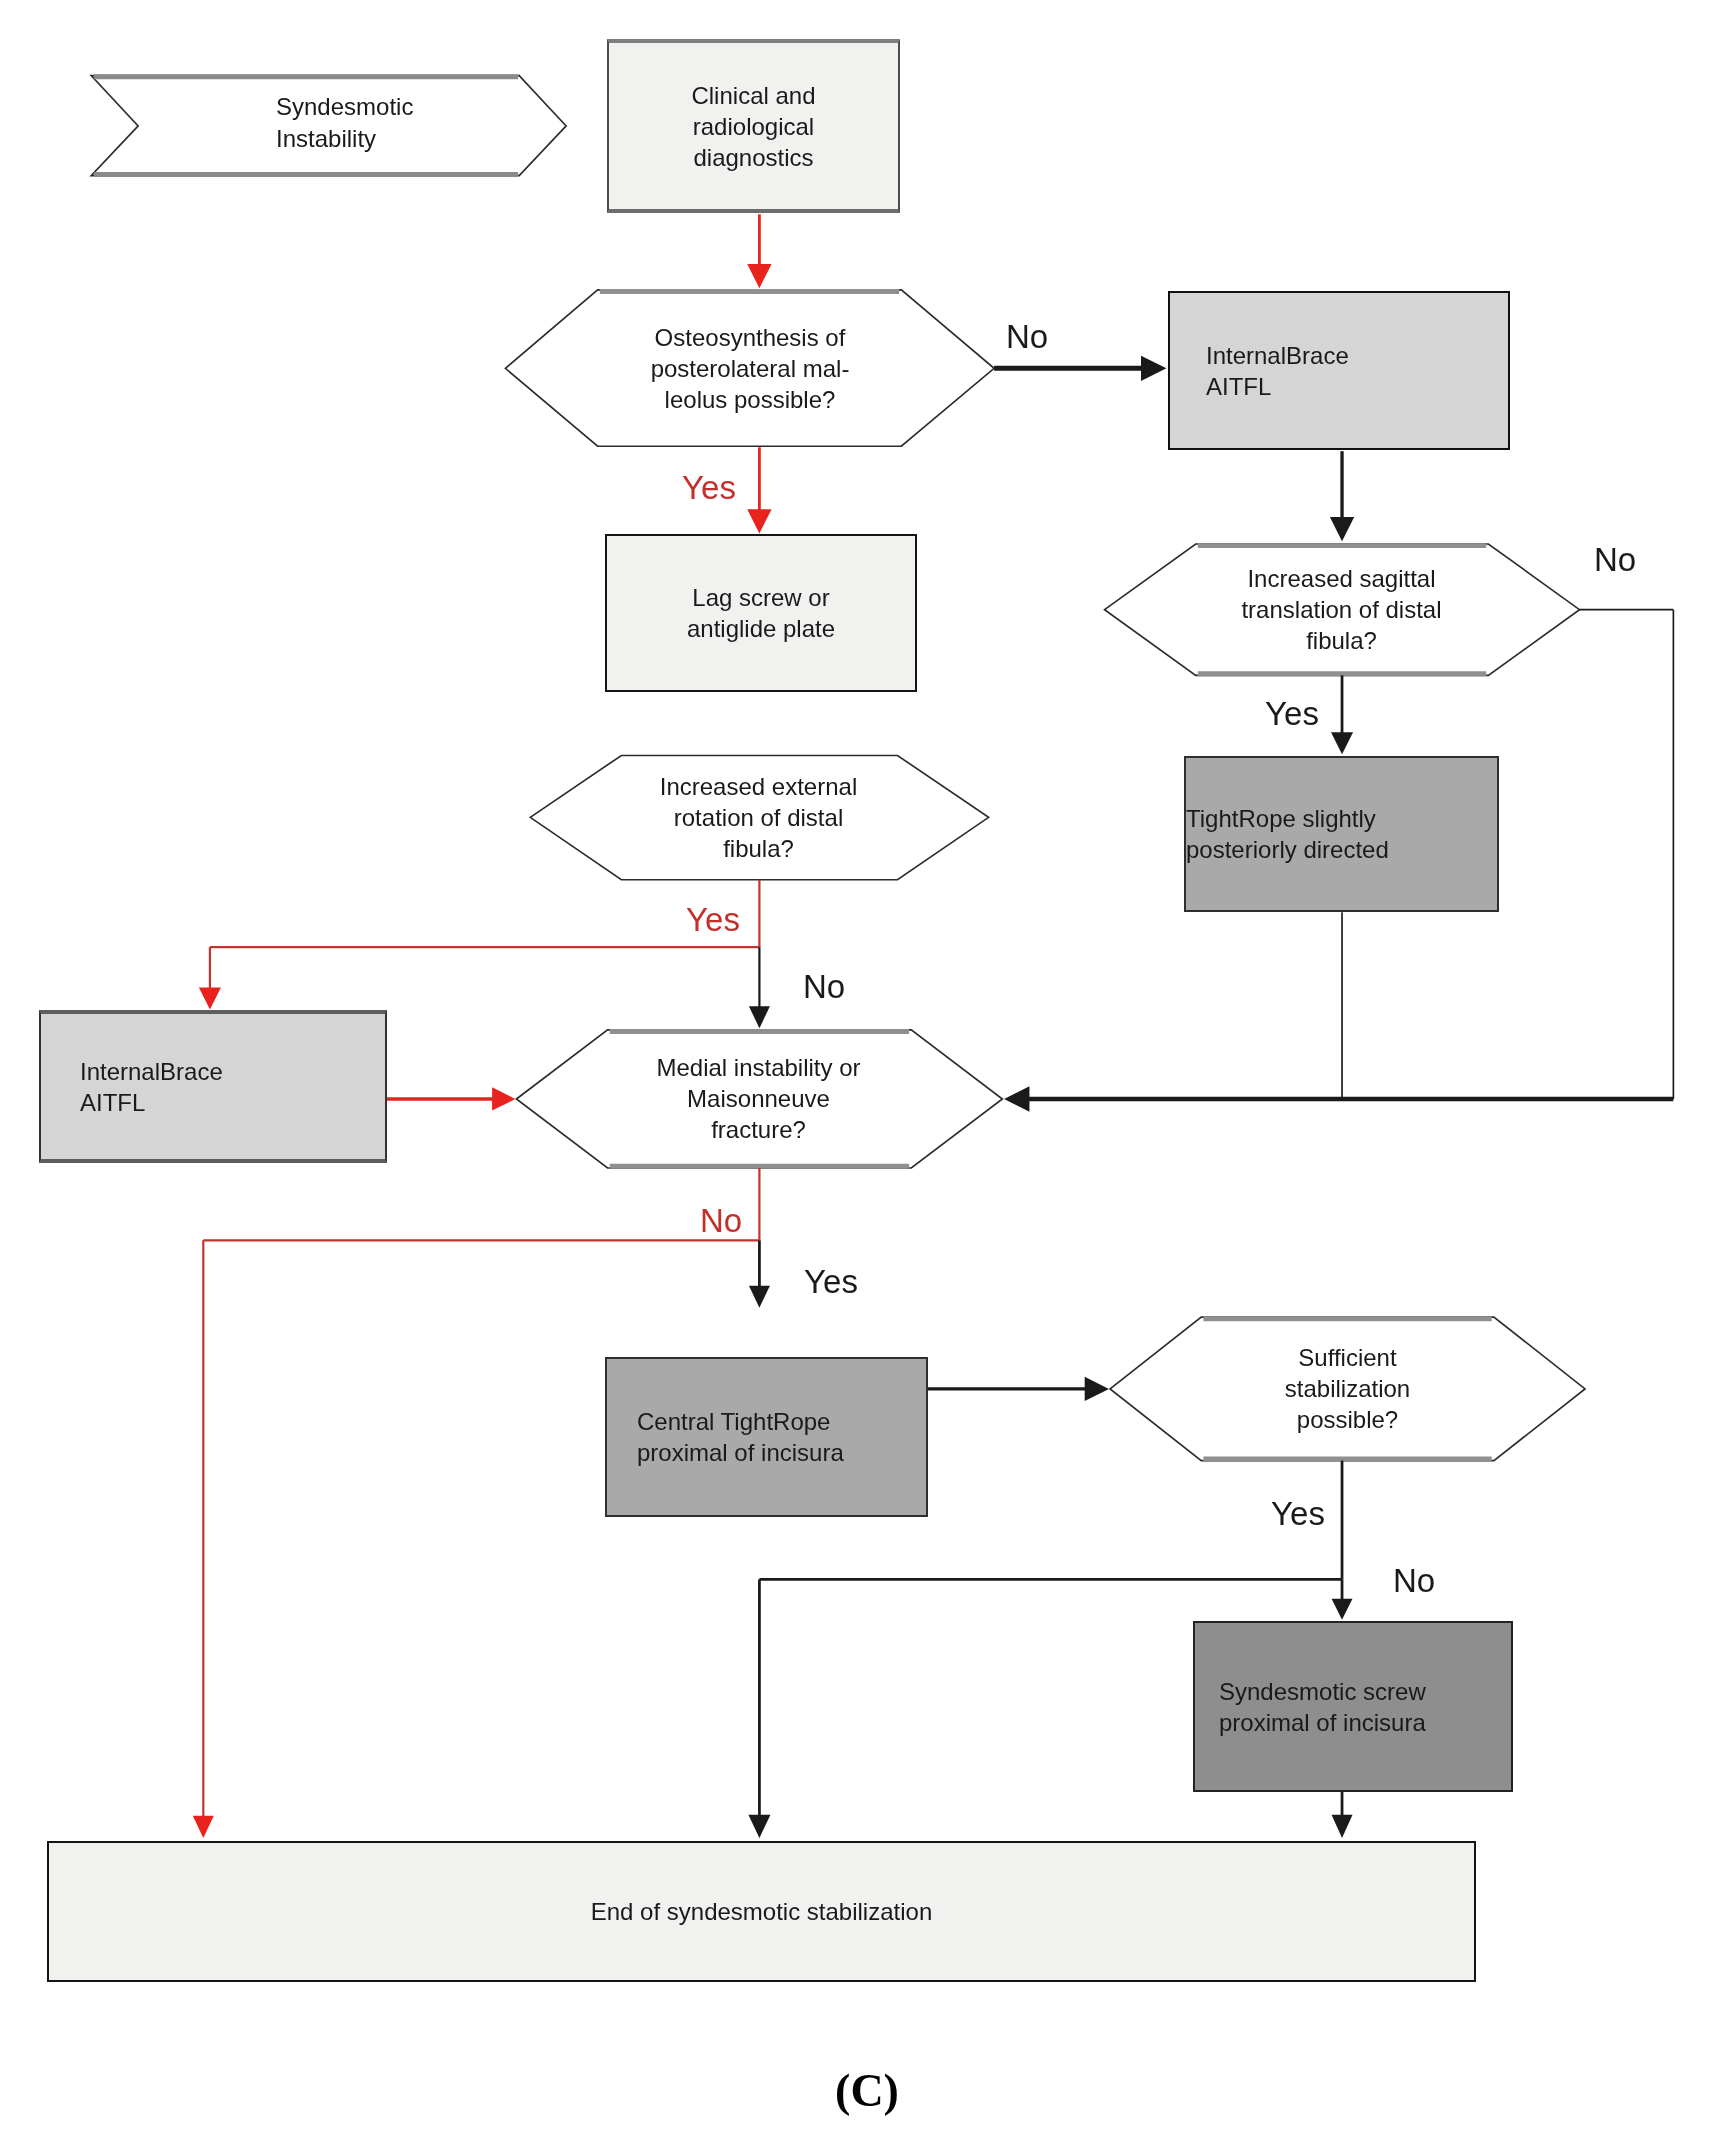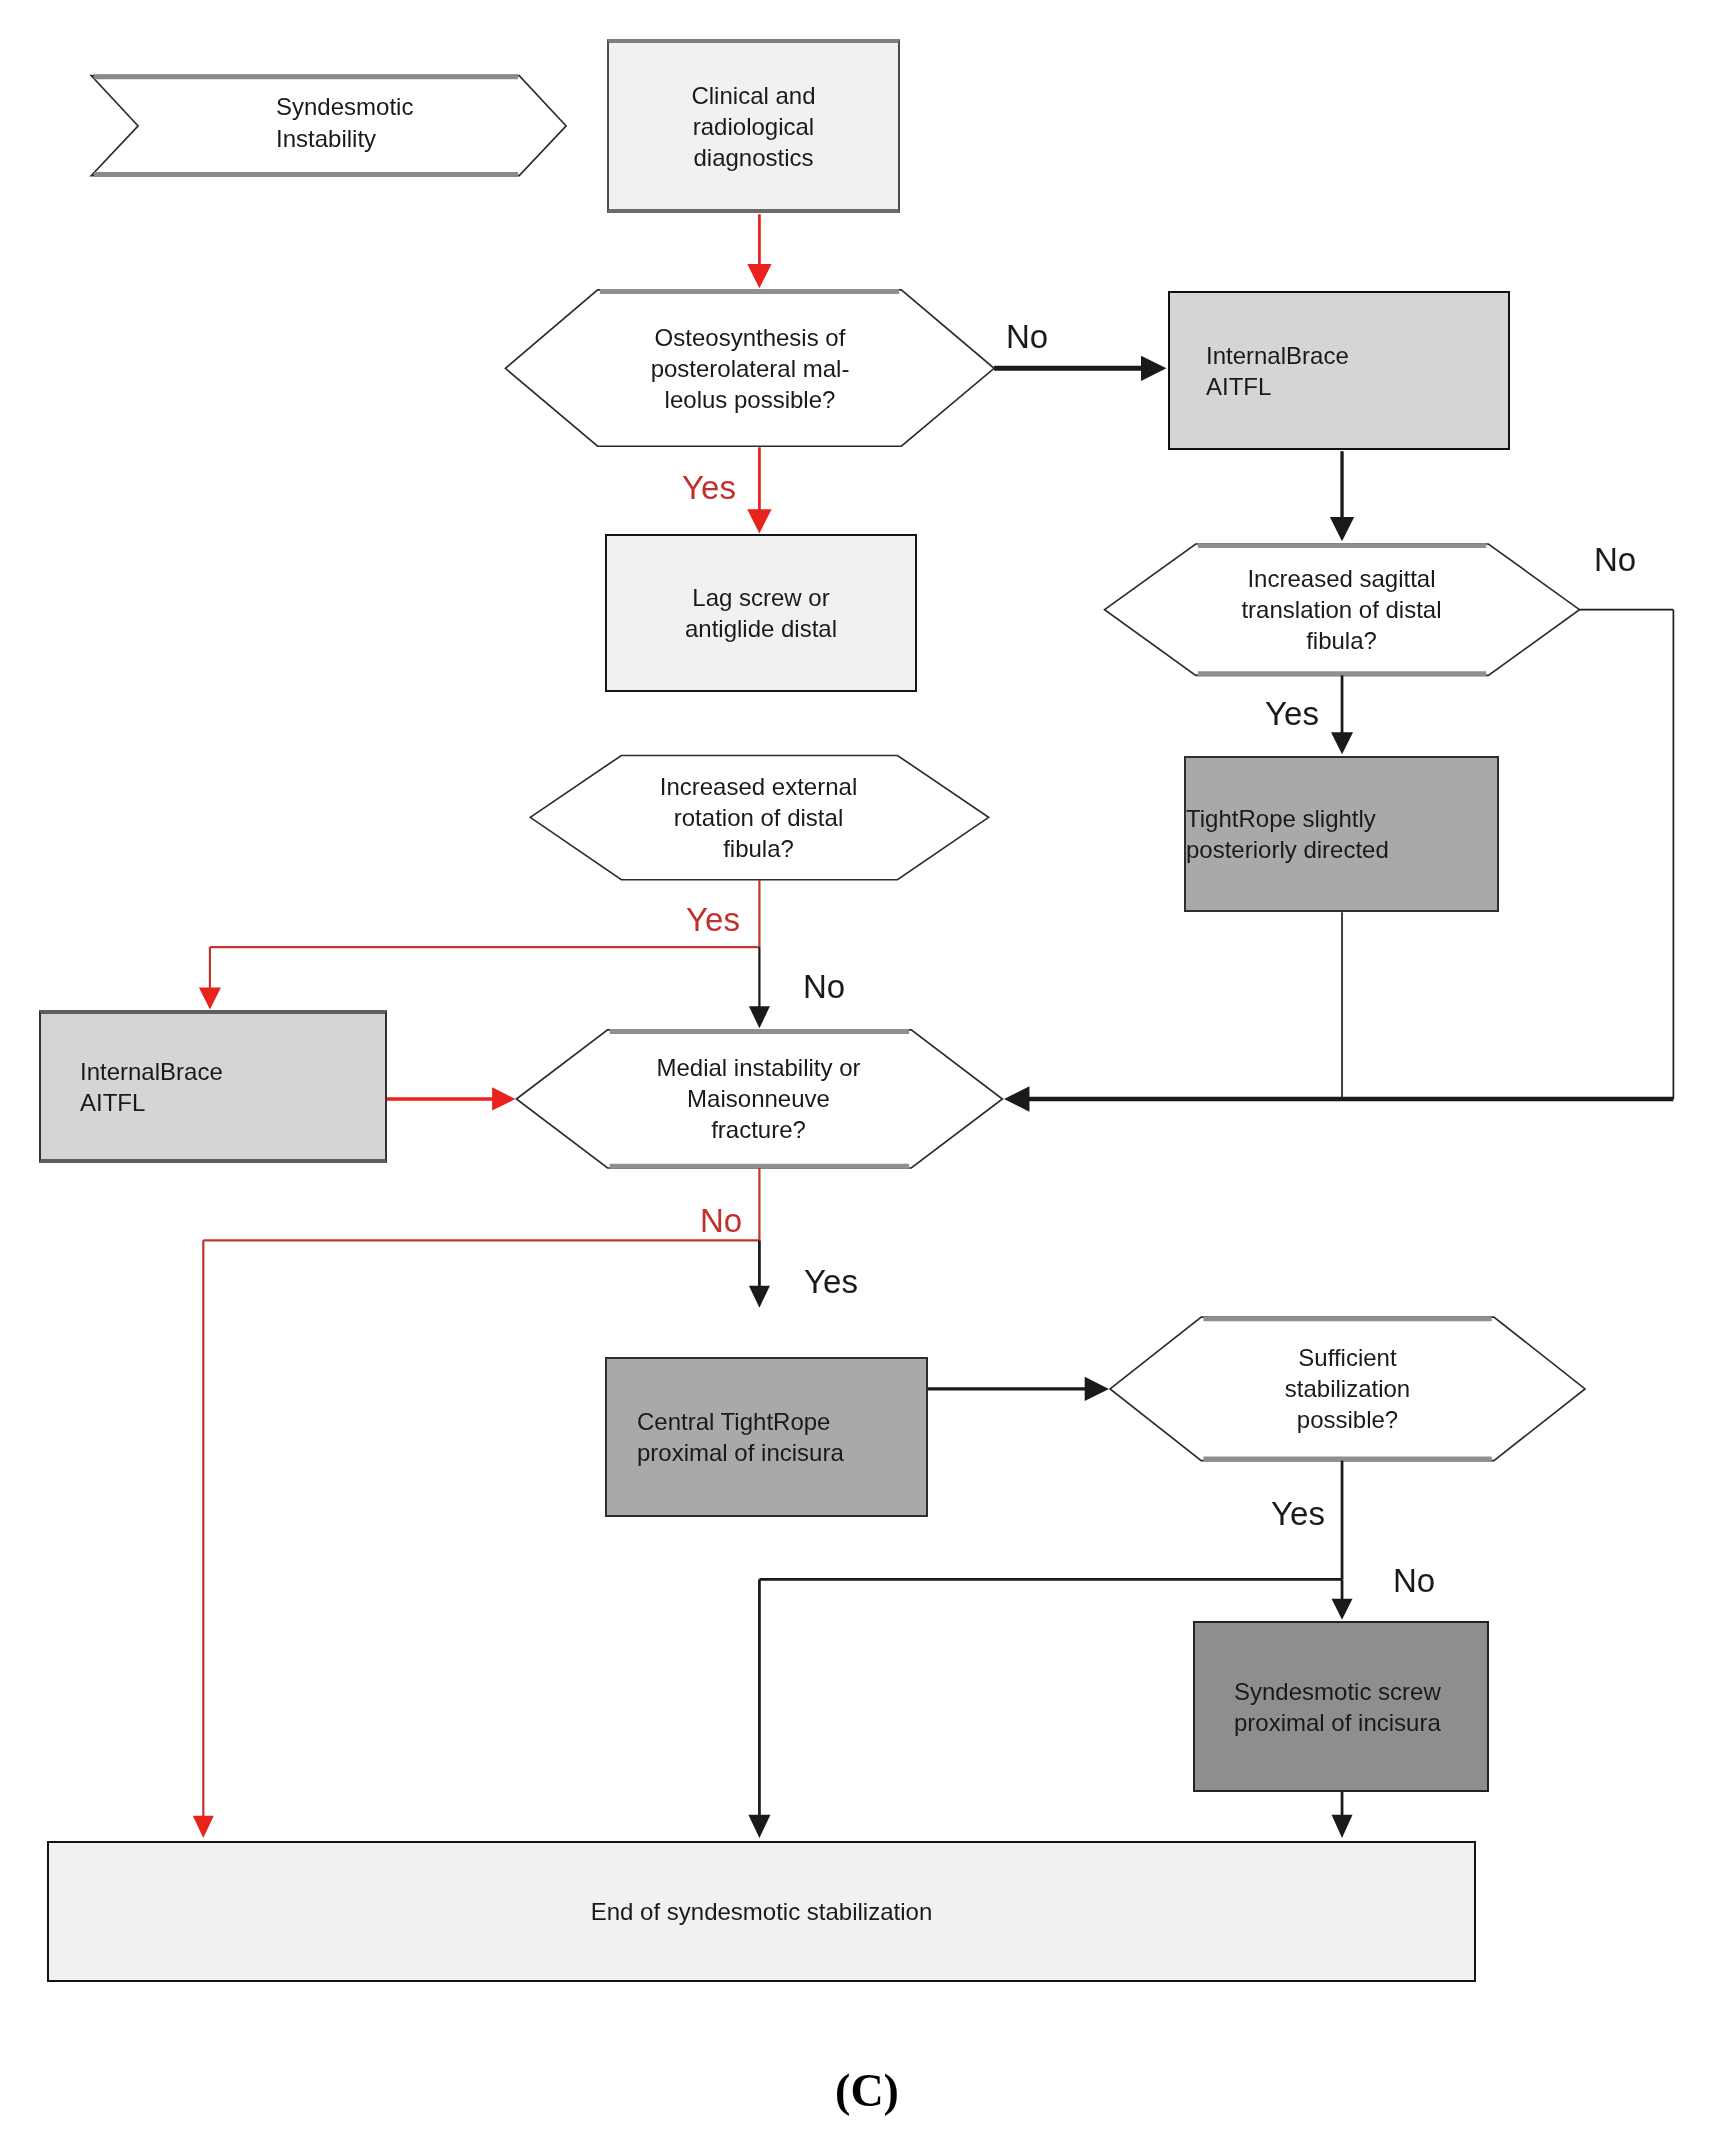--- a/index.html
+++ b/index.html
@@ -148,21 +148,21 @@
 posterolateral mal-
 leolus possible?</div>
 
   <div class="node box-mid" style="left:1168px;top:291px;width:342px;height:159px;padding-left:36px;">
     <div class="lbl">InternalBrace
 AITFL</div>
   </div>
 
   <div class="node center box-plain" style="left:605px;top:534px;width:312px;height:158px;">
     <div class="lbl">Lag screw or
-antiglide distal</div>
+antiglide plate</div>
   </div>
 
   <div class="hexlbl" style="left:1154px;top:563px;width:375px;">Increased sagittal
 translation of distal
 fibula?</div>
 
   <div class="node box-gray" style="left:1184px;top:756px;width:315px;height:156px;">
     <div class="lbl">TightRope slightly
 posteriorly directed</div>
   </div>
@@ -182,21 +182,21 @@
 
   <div class="node box-gray" style="left:605px;top:1309px;width:323px;height:160px;padding-left:30px;margin-top:48px;">
     <div class="lbl">Central TightRope
 proximal of incisura</div>
   </div>
 
   <div class="hexlbl" style="left:1160px;top:1342px;width:375px;">Sufficient
 stabilization
 possible?</div>
 
-  <div class="node box-dark" style="left:1193px;top:1621px;width:296px;height:171px;padding-left:39px;">
+  <div class="node box-dark" style="left:1193px;top:1621px;width:320px;height:171px;padding-left:24px;">
     <div class="lbl">Syndesmotic screw
 proximal of incisura</div>
   </div>
 
   <div class="node center endbar" style="left:47px;top:1841px;width:1429px;height:141px;justify-content:center;">
     <div class="lbl">End of syndesmotic stabilization</div>
   </div>
 
   <div class="elabel" style="left:972px;top:323px;">No</div>
   <div class="elabel red" style="left:654px;top:474px;">Yes</div>

